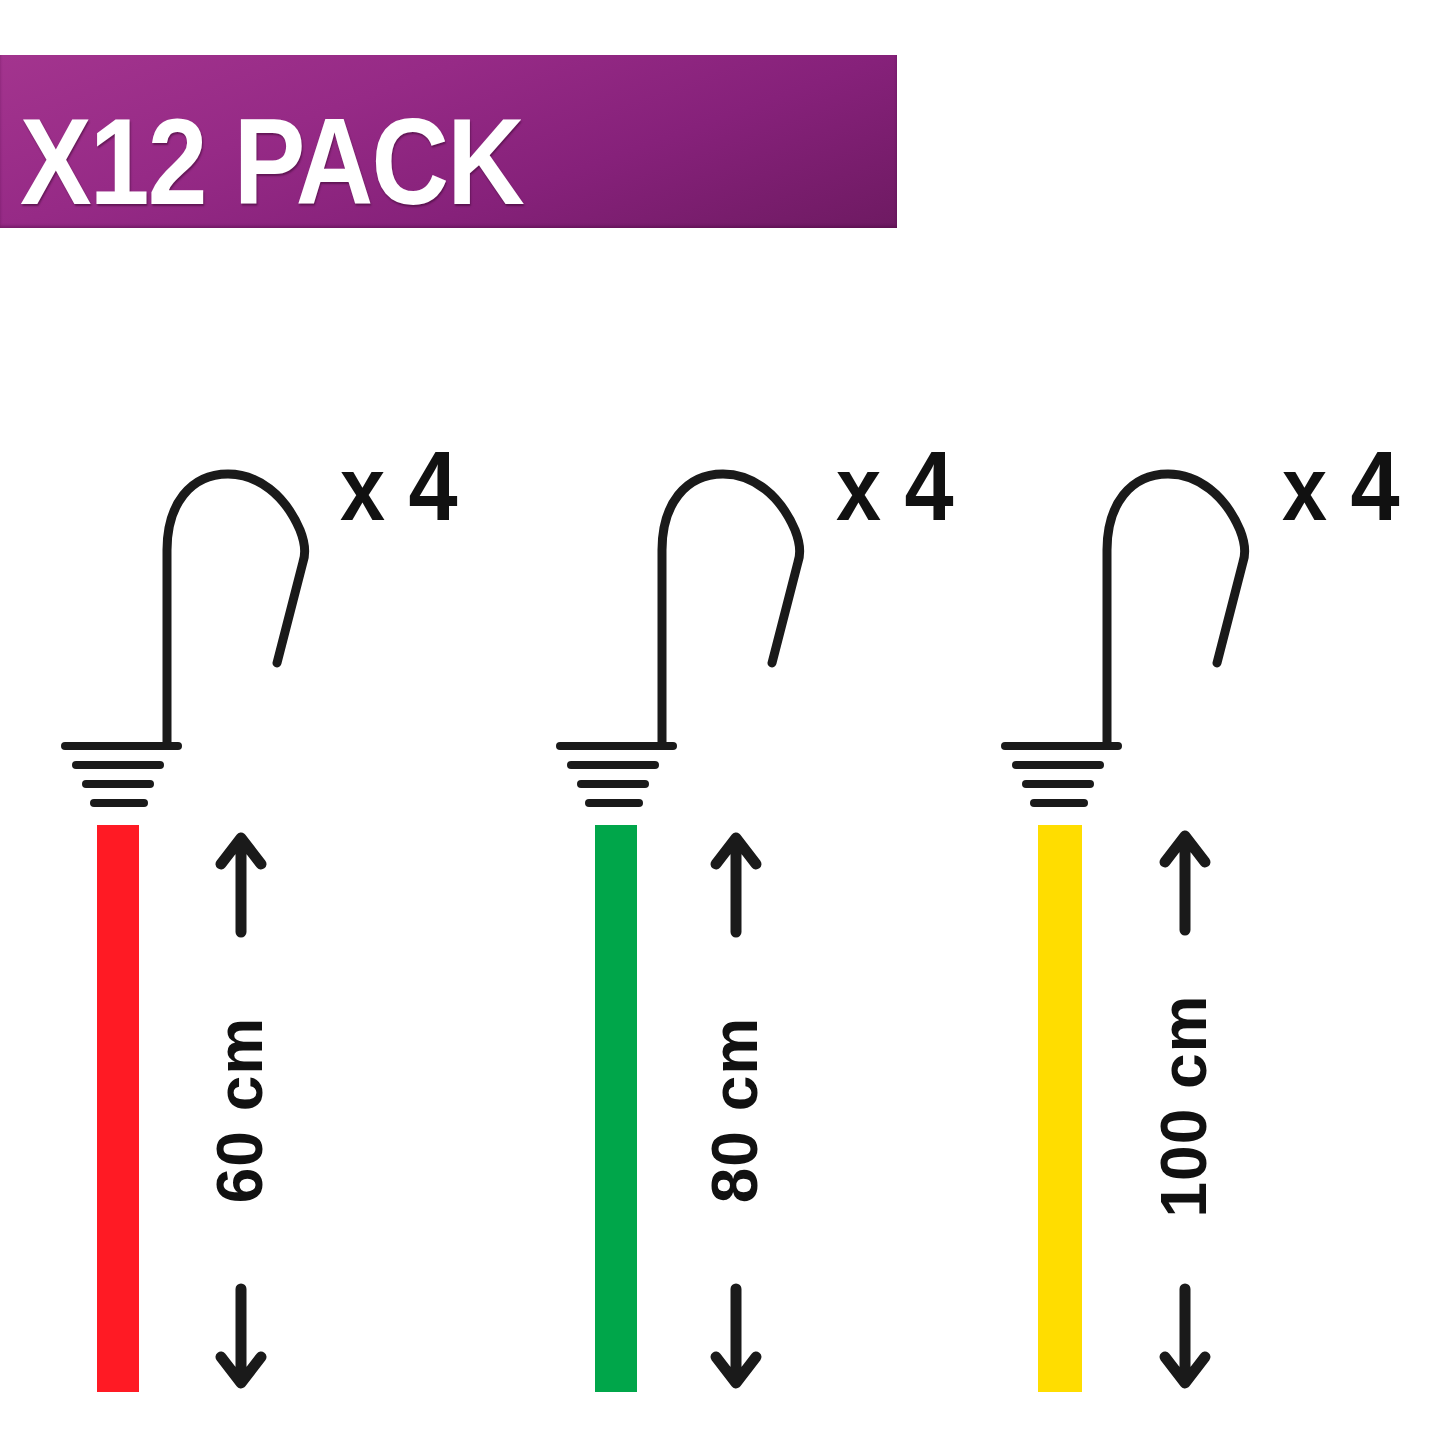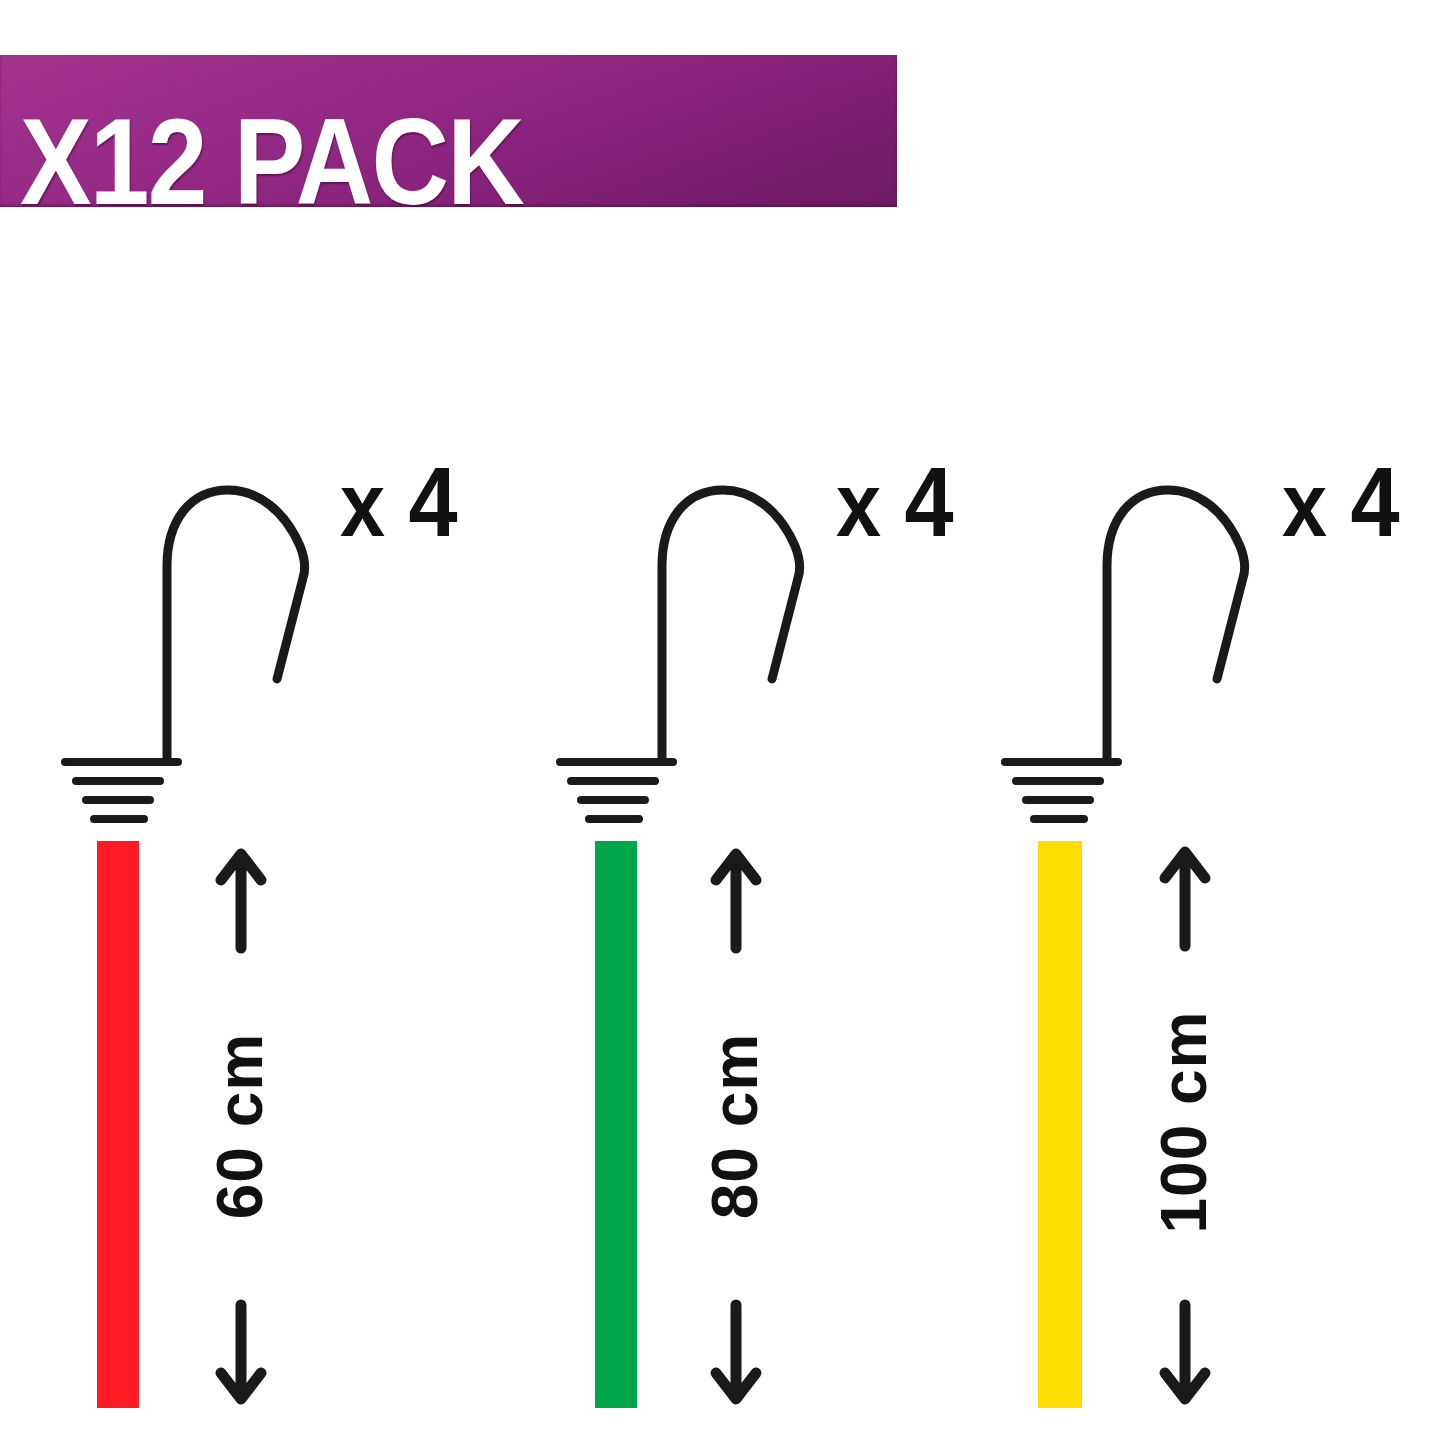--- a/index.html
+++ b/index.html
@@ -12,41 +12,41 @@
       height: 1445px;
       position: relative;
       overflow: hidden;
       font-family: "Liberation Sans", "DejaVu Sans", sans-serif;
     }
     .banner {
       position: absolute;
       left: 0;
       top: 55px;
       width: 897px;
-      height: 152px;
+      height: 173px;
       background: linear-gradient(160deg, #a3348e 0%, #962a86 35%, #86217a 65%, #6e1a62 100%);
       box-shadow: inset 0 -2px 3px rgba(60,0,50,0.35);
     }
     .banner-title {
       position: absolute;
       left: 20px;
       top: 46px;
       color: #ffffff;
       font-weight: bold;
       font-size: 122px;
       line-height: 122px;
       letter-spacing: -2px;
       transform: scaleX(0.88);
       transform-origin: left center;
       text-shadow: 1px 2px 2px rgba(40,0,30,0.45);
       white-space: nowrap;
     }
     .group {
       position: absolute;
-      top: 16px;
+      top: 0;
       width: 500px;
       height: 1326px;
     }
     .group svg.hook {
       position: absolute;
       left: 0;
       top: 0;
     }
     .qty {
       position: absolute;

